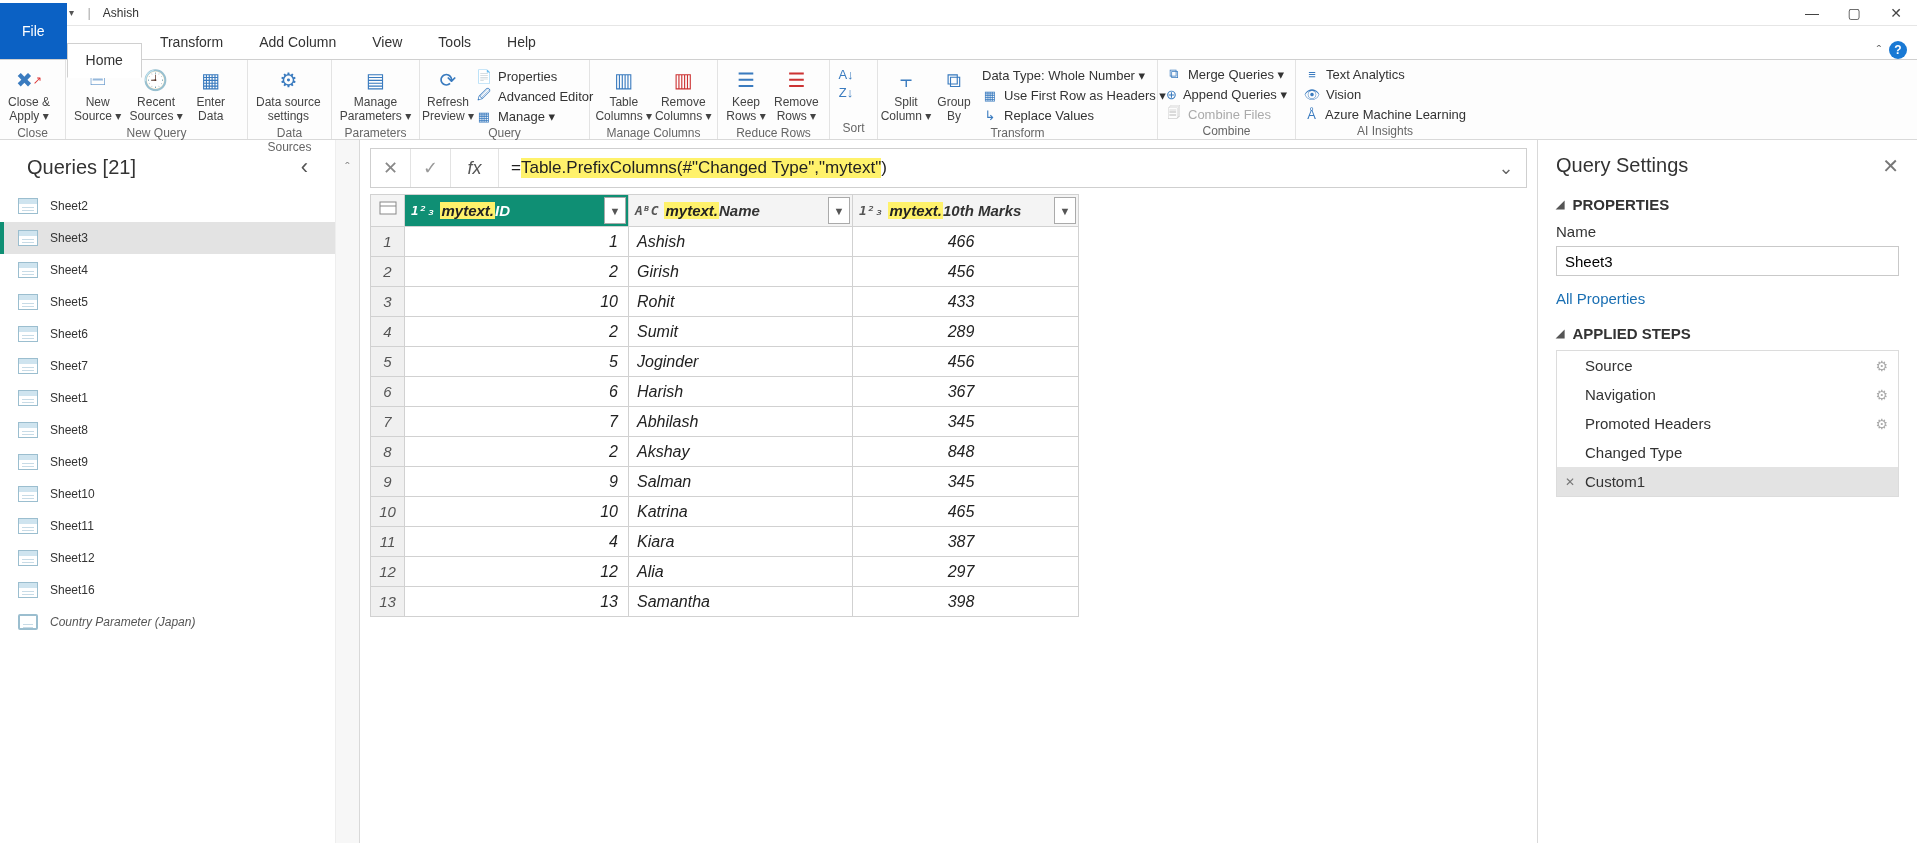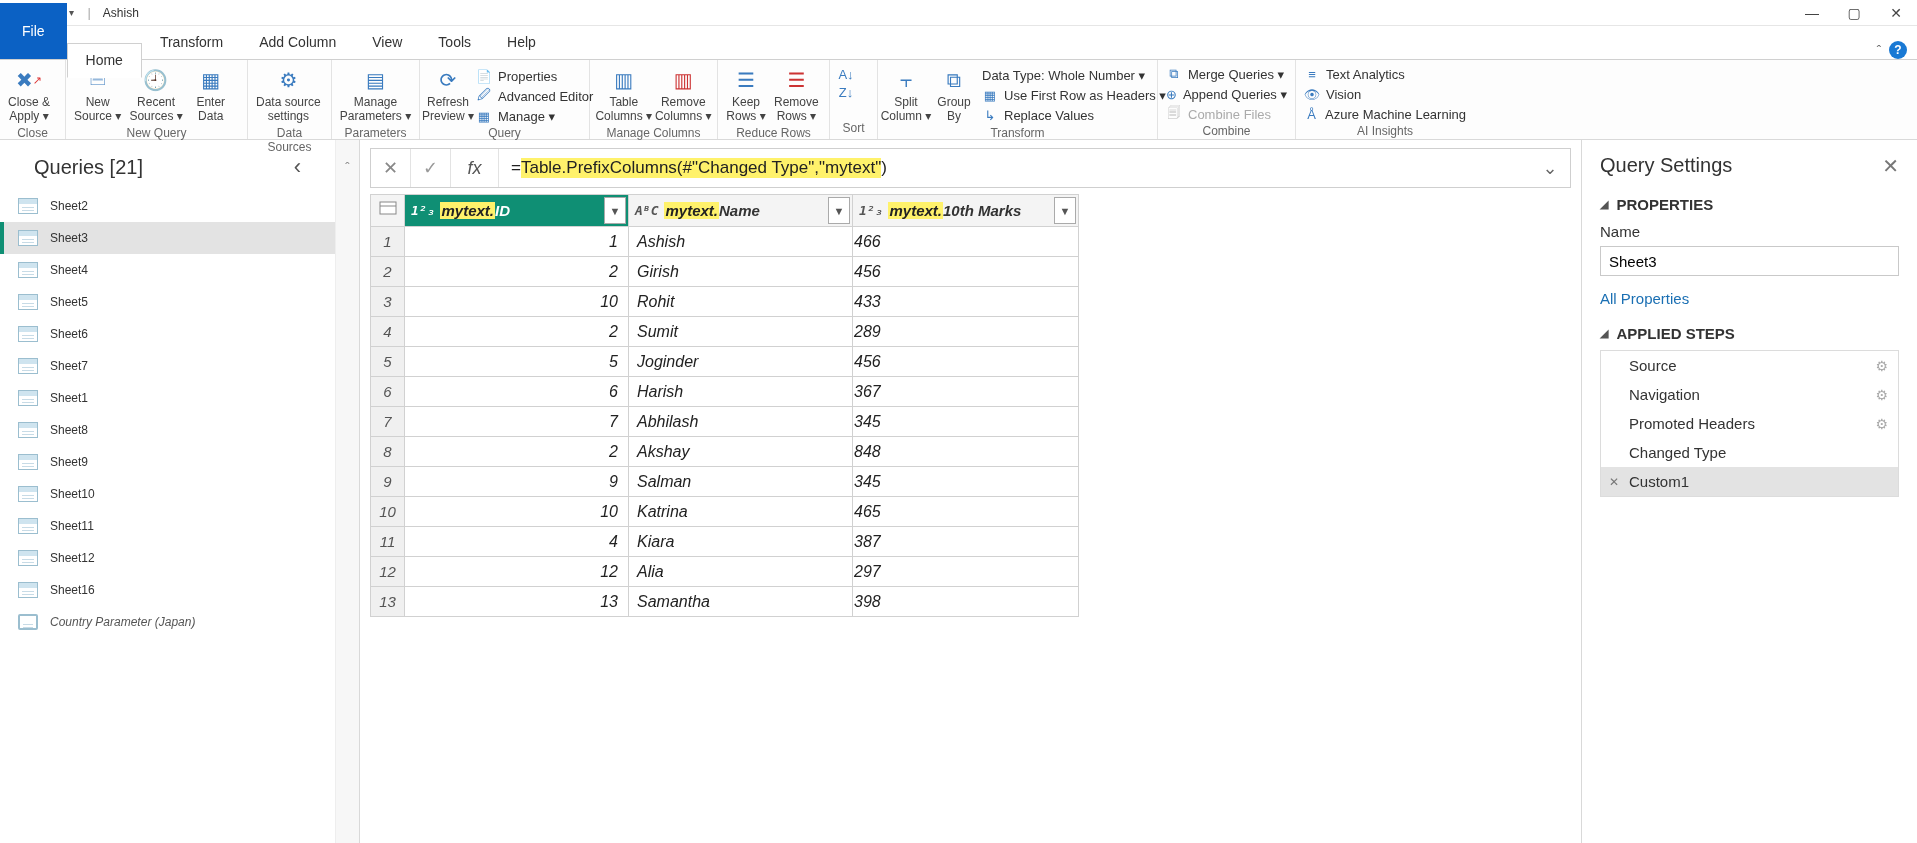--- a/index.html
+++ b/index.html
@@ -28,21 +28,21 @@
   .rbtn .lbl { font-size:12px; text-align:center; line-height:1.15; color:#444; margin-top:2px; white-space:pre; }
   .rgroup .cap { font-size:12px; color:#666; text-align:center; padding:2px 0 4px; }
   .mini-list { display:flex; flex-direction:column; gap:4px; padding-top:2px;}
   .mini-item { display:flex; align-items:center; gap:6px; font-size:13px; color:#333; cursor:pointer; white-space:nowrap;}
   .mini-item .mi-ic { width:16px; height:16px; display:flex; align-items:center; justify-content:center; font-size:13px; color:#3a7bbf; }
   .mini-item.dis { color:#aaa; }
   .mini-item.dis .mi-ic { color:#bbb; }
   
   .body { display:flex; height:calc(843px - 26px - 34px - 80px); }
   .qpanel { width:360px; border-right:1px solid #d9d9d9; position:relative; display:flex; flex-direction:column; }
-  .qpanel .hdr { display:flex; align-items:center; padding:14px 34px 10px; }
+  .qpanel .hdr { display:flex; align-items:center; padding:14px 27px 10px; }
   .qpanel .hdr .ttl { font-size:20px; color:#333; }
   .qpanel .hdr .chev { margin-left:auto; font-size:22px; color:#555; cursor:pointer;}
   .qlist { overflow:auto; flex:1; }
   .qitem { display:flex; align-items:center; gap:12px; padding:8px 18px; font-size:12px; color:#333; cursor:pointer; }
   .qitem.sel { background:#e3e3e3; border-left:4px solid #0f8f74; padding-left:14px;}
   .qitem .qic { width:20px; height:16px; border:1px solid #9bbecf; background:linear-gradient(#cfe4ef,#cfe4ef) top/100% 5px no-repeat,#fff; position:relative;}
   .qitem .qic::after{content:"";position:absolute;left:3px;right:3px;top:8px;border-top:1px solid #c7dbe6;box-shadow:0 3px 0 #c7dbe6;}
   .qitem.param { font-style:italic; color:#555;}
   .qitem.param .qic{ border:2px solid #9bbecf; border-radius:2px; background:#fff;}
   .qnav { width:24px; background:#f7f7f7; border-left:1px solid #eee; display:flex; flex-direction:column; align-items:center; padding-top:20px;}
@@ -61,23 +61,23 @@
   .colh { height:32px; background:#0f8f74; color:#fff; position:relative; padding:0 6px; font-size:15px; text-align:left;}
   .colh.sel-col { background:#0f8f74; }
   .colh .ch-inner{display:flex;align-items:center;gap:6px;height:100%;}
   .colh .typeic{font-family:Consolas,monospace;font-size:13px;}
   .colh .chl-pre{ background:#fff26b; color:#222; padding:0 1px;}
   .colh .drop { position:absolute; right:2px; top:2px; bottom:2px; width:22px; background:#fff; border:1px solid #aaa; display:flex; align-items:center; justify-content:center; color:#555; font-size:11px;}
   .colh.c2, .colh.c3 { background:#f4f4f4; color:#333; }
   .rowh { width:34px; background:#f0f0f0; text-align:center; font-size:15px; color:#555; height:30px;}
   td.cid { width:224px; text-align:right; padding-right:10px; font-style:italic; font-size:16px;}
   td.cname { width:224px; padding-left:8px; font-size:16px;}
-  td.cmark { width:226px; text-align:left; padding-right:10px; font-style:italic; font-size:16px;}
+  td.cmark { width:226px; text-align:center; padding-right:10px; font-style:italic; font-size:16px;}
   
-  .rpanel { width:336px; border-left:1px solid #d9d9d9; padding:14px 18px 0; position:relative;}
+  .rpanel { width:380px; border-left:1px solid #d9d9d9; padding:14px 18px 0; position:relative;}
   .rpanel .rhdr { display:flex; align-items:flex-start; }
   .rpanel .rhdr .rttl { font-size:20px; color:#333; }
   .rpanel .rhdr .rclose { margin-left:auto; font-size:20px; color:#777; cursor:pointer;}
   .sect { margin-top:18px; }
   .sect .shdr { font-size:15px; font-weight:bold; color:#333; display:flex; align-items:center; gap:8px;}
   .sect .shdr .tri{font-size:11px;color:#555;}
   .proplabel { font-size:15px; color:#333; margin-top:10px;}
   .propinput { width:100%; margin-top:6px; height:30px; border:1px solid #c9c9c9; padding:0 8px; font-size:15px; }
   .linklike { color:#1a6fb3; font-size:15px; margin-top:14px; cursor:pointer; }
   .steps { margin-top:8px; border:1px solid #dcdcdc; }

